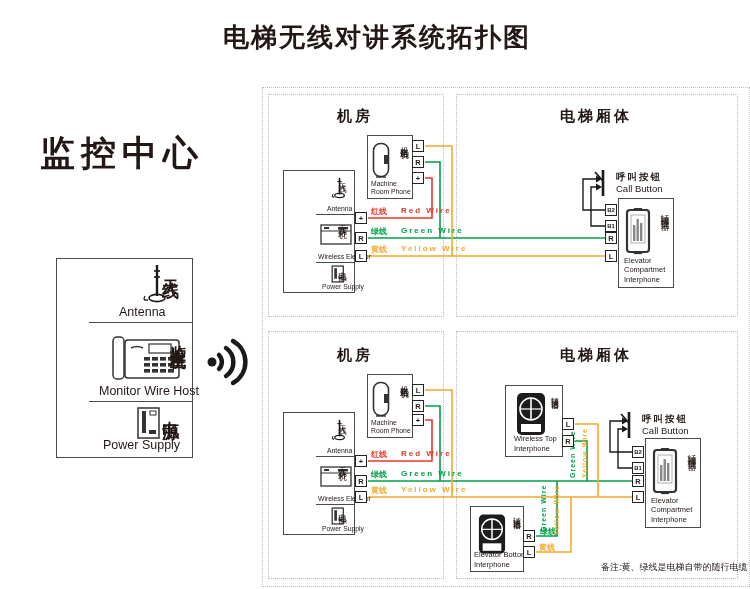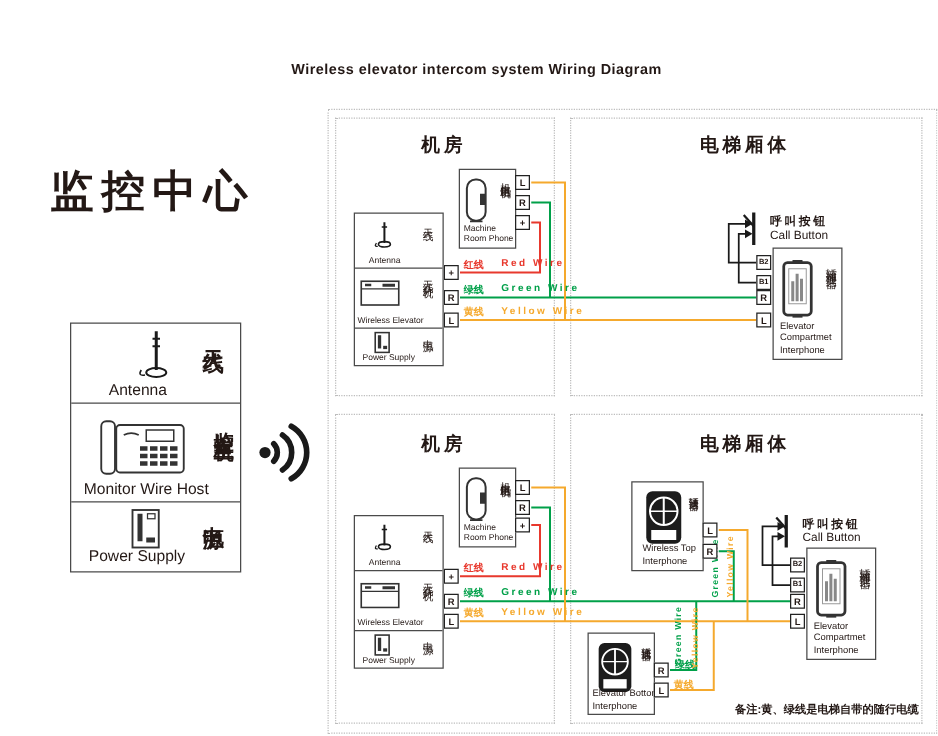--- a/index.html
+++ b/index.html
@@ -8,54 +8,54 @@
         font-family:"Liberation Sans","DejaVu Sans",sans-serif;color:#231815;}
   .abs{position:absolute;}
   
   .title-zh{font-size:26px;font-weight:900;letter-spacing:2px;white-space:nowrap;}
   .title-en{font-size:11.5px;font-weight:bold;letter-spacing:.4px;white-space:nowrap;}
   .mc-heading{font-size:35px;font-weight:900;letter-spacing:6px;white-space:nowrap;}
   
   .dotted{position:absolute;border:1px dotted #bdbdbd;}
   .hdr{position:absolute;font-weight:900;font-size:15px;letter-spacing:3px;text-align:center;white-space:nowrap;}
   
-  .box{position:absolute;background:#fff;border:1.4px solid #4a4a4a;box-sizing:border-box;z-index:3;}
+  .box{position:absolute;background:#fff;border:1.4px solid #4a4a4a;box-sizing:border-box;z-index:3;padding-left:32px;}
   .row{position:relative;border-bottom:1.3px solid #4a4a4a;box-sizing:border-box;}
   .row:last-child{border-bottom:none;}
   
   .vzh{writing-mode:vertical-rl;text-orientation:upright;line-height:1.08;letter-spacing:2px;position:absolute;}
   
   .term{position:absolute;width:12px;height:12px;background:#fff;border:1.3px solid #222;
         font-size:7.5px;font-weight:bold;display:flex;align-items:center;justify-content:center;
         z-index:6;box-sizing:border-box;}
   .term.small{font-size:6px;}
   
   .wlabel{position:absolute;font-size:8px;font-weight:bold;white-space:nowrap;display:flex;gap:14px;z-index:4;}
   .wlabel .en{letter-spacing:2px;}
   .rot{position:absolute;transform:rotate(-90deg);transform-origin:0 100%;font-size:7px;font-weight:bold;
        white-space:nowrap;letter-spacing:1px;z-index:4;height:8px;line-height:8px;}
   .en-lg{font-size:12.5px;white-space:nowrap;}
   .en-sm{font-size:6.8px;white-space:nowrap;line-height:1.2;}
   .en-md{font-size:7.5px;white-space:nowrap;line-height:1.25;}
   .cb-zh{position:absolute;font-size:9.5px;font-weight:bold;letter-spacing:2px;white-space:nowrap;z-index:4;}
   .cb-en{position:absolute;font-size:9.5px;white-space:nowrap;z-index:4;}
-  .note{position:absolute;font-size:9px;font-weight:bold;white-space:nowrap;z-index:4;}
+  .note{position:absolute;font-size:9px;font-weight:normal;white-space:nowrap;z-index:4;margin-left:13px;}
   svg{display:block;}
   .wires{position:absolute;left:0;top:0;z-index:2;}
   .w-red{stroke:var(--red);fill:none;stroke-width:1.6;}
   .w-green{stroke:var(--green);fill:none;stroke-width:1.6;}
   .w-yellow{stroke:var(--yellow);fill:none;stroke-width:1.6;}
   .w-blk{stroke:#1a1a1a;fill:none;stroke-width:1.4;}
 </style>
 </head>
 <body>
 
 <div class="page">
 
-  <div class="abs title-en" style="left:233px;top:50px;">Wireless elevator intercom system Wiring Diagram</div>
+  <div class="abs title-zh" style="left:223px;top:20px;">电梯无线对讲系统拓扑图</div>
 
   <div class="abs mc-heading" style="left:40px;top:130px;text-align:right;">监控中心</div>
 
   <svg class="wires" width="750" height="589">
 
     <polyline class="w-red" points="425,178 432,178 432,218 368,218"></polyline>
     <polyline class="w-green" points="368,238 605,238"></polyline>
     <polyline class="w-green" points="425,162 440,162 440,238"></polyline>
     <polyline class="w-yellow" points="368,256 605,256"></polyline>
     <polyline class="w-yellow" points="425,146 452,146 452,256"></polyline>

